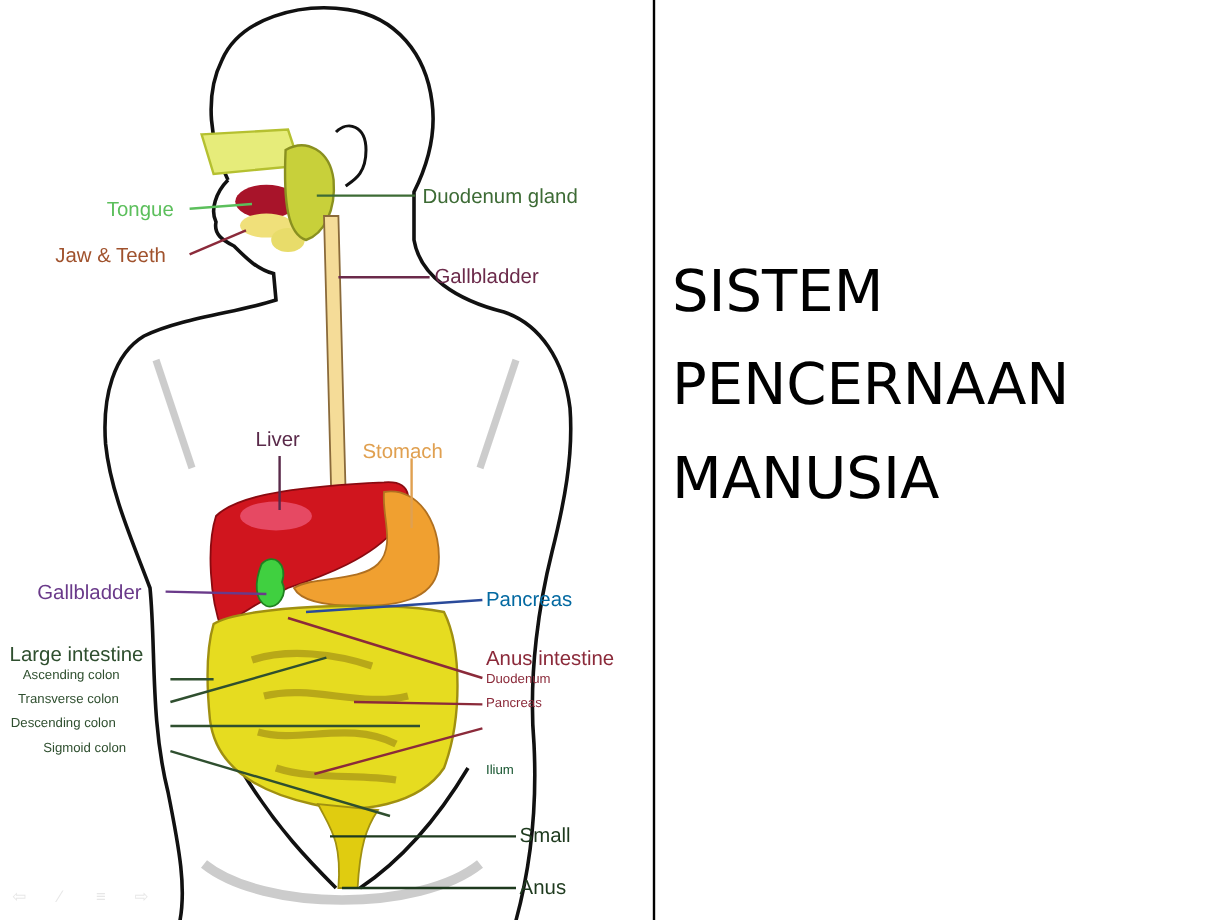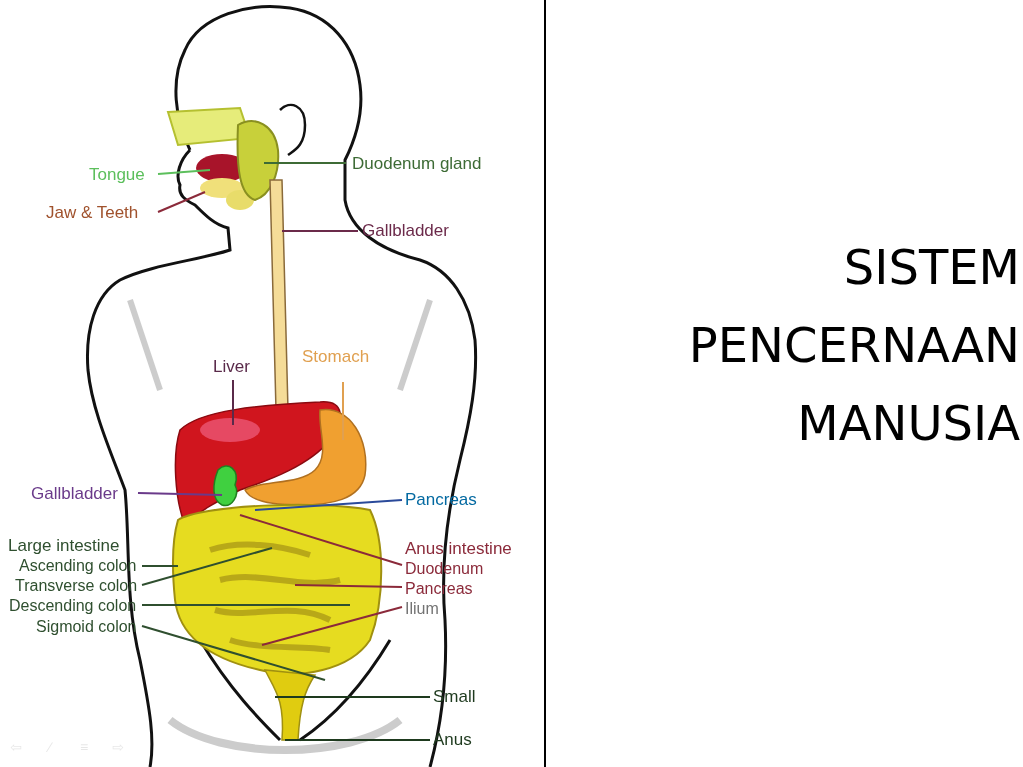--- a/index.html
+++ b/index.html
@@ -2,22 +2,22 @@
 <html><head>
 <meta charset="utf-8">
 <style>
   html, body { margin:0; padding:0; background:#ffffff; }
   body { width:1023px; height:767px; position:relative; overflow:hidden; font-family:"Liberation Sans", sans-serif; }
   .slide { position:absolute; left:0; top:0; width:1023px; height:767px; background:#fff; }
   .divider { position:absolute; left:544px; top:0; width:2px; height:767px; background:#000; }
   .diagram { position:absolute; left:0; top:0; width:544px; height:767px; }
   .diagram svg { position:absolute; left:0; top:0; }
   .lbl { position:absolute; font-family:"Liberation Sans", sans-serif; font-size:17px; white-space:nowrap; line-height:1; }
-  .lbl.sm { font-size:16px; }
-  .title { position:absolute; left:560px; top:228px; width:460px; text-align:right;
+  .lbl.sm { font-size:11px; }
+  .title { position:absolute; left:560px; top:204px; width:460px; text-align:left;
            font-family:"DejaVu Sans", sans-serif; font-size:48px; line-height:78px; color:#000; }
   .title div { letter-spacing:0px; }
   .nav { position:absolute; left:6px; top:740px; display:flex; gap:14px; opacity:0.35; }
   .nav span { width:20px; height:14px; display:flex; align-items:center; justify-content:center; color:#bbb; font-size:14px; }
 </style>
 </head>
 <body>
 
 <div class="slide">
 
@@ -74,34 +74,34 @@
       <line x1="142" y1="626" x2="325" y2="680" stroke="#2f4f2f" stroke-width="2"></line>
       <line x1="275" y1="697" x2="430" y2="697" stroke="#1e3a1e" stroke-width="2"></line>
       <line x1="285" y1="740" x2="430" y2="740" stroke="#1e3a1e" stroke-width="2"></line>
     </svg>
 
     <div class="lbl" style="left:89px;top:166px;color:#5cbf5c">Tongue</div>
     <div class="lbl" style="left:46px;top:204px;color:#a0522d">Jaw &amp; Teeth</div>
     <div class="lbl" style="left:352px;top:155px;color:#3d6b35">Duodenum gland</div>
     <div class="lbl" style="left:362px;top:222px;color:#6b2a4a">Gallbladder</div>
     <div class="lbl" style="left:213px;top:358px;color:#5a2a4a">Liver</div>
-    <div class="lbl" style="left:302px;top:348px;color:#e0a050">Stomach</div>
+    <div class="lbl" style="left:302px;top:368px;color:#e0a050">Stomach</div>
     <div class="lbl" style="left:31px;top:485px;color:#6a3a8a">Gallbladder</div>
     <div class="lbl" style="left:405px;top:491px;color:#0369a1">Pancreas</div>
 
     <div class="lbl" style="left:8px;top:537px;color:#2f4f2f">Large intestine</div>
     <div class="lbl sm" style="left:19px;top:558px;color:#2f4f2f">Ascending colon</div>
     <div class="lbl sm" style="left:15px;top:578px;color:#2f4f2f">Transverse colon</div>
     <div class="lbl sm" style="left:9px;top:598px;color:#2f4f2f">Descending colon</div>
     <div class="lbl sm" style="left:36px;top:619px;color:#2f4f2f">Sigmoid colon</div>
 
     <div class="lbl" style="left:405px;top:540px;color:#8b2a3a">Anus intestine</div>
     <div class="lbl sm" style="left:405px;top:561px;color:#8b2a3a">Duodenum</div>
     <div class="lbl sm" style="left:405px;top:581px;color:#8b2a3a">Pancreas</div>
-    <div class="lbl sm" style="left:405px;top:601px;color:#737373">Ilium</div>
+    <div class="lbl sm" style="left:405px;top:637px;color:#14532d">Ilium</div>
 
     <div class="lbl" style="left:433px;top:688px;color:#1e3a1e">Small</div>
     <div class="lbl" style="left:433px;top:731px;color:#1e3a1e">Anus</div>
   </div>
 
   <div class="divider"></div>
 
   <div class="title">
     <div>SISTEM</div>
     <div>PENCERNAAN</div>

